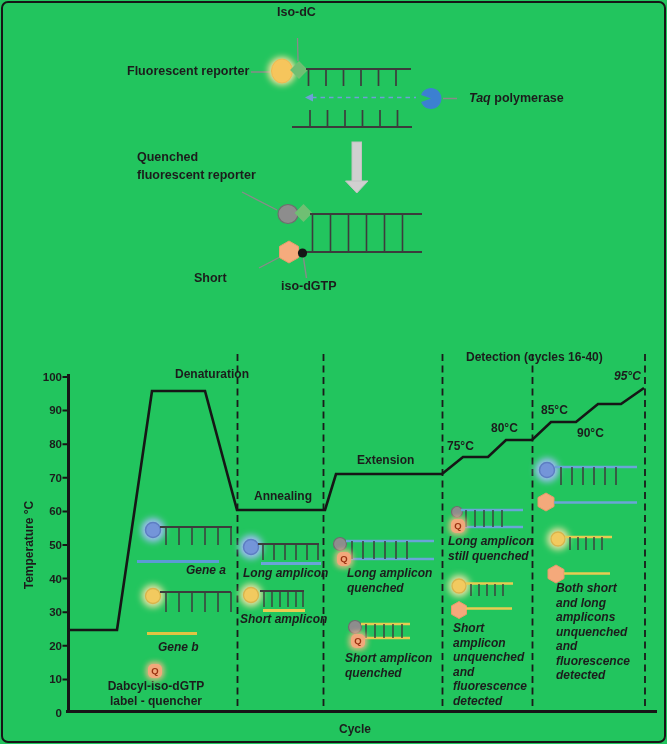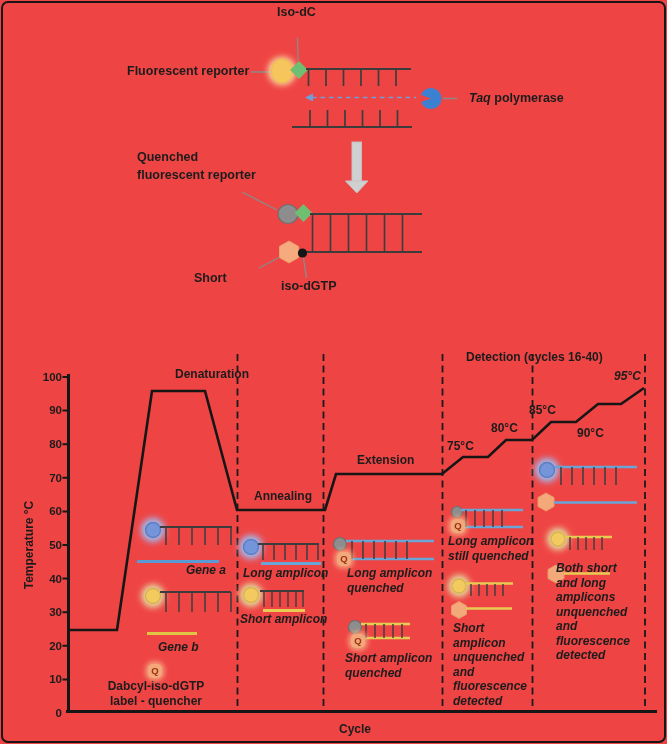--- a/index.html
+++ b/index.html
@@ -1,16 +1,16 @@
 <!DOCTYPE html>
 <html><head>
 <meta charset="utf-8">
 <style>
   html,body{margin:0;padding:0;background:#fff;}
-  .fig{position:relative;width:667px;height:744px;background:#ef4444;
+  .fig{position:relative;width:667px;height:744px;background:#22c55e;
        font-family:"Liberation Sans","DejaVu Sans",sans-serif;overflow:hidden;}
   .frame{position:absolute;inset:1px;border:2px solid #161616;border-radius:7px;pointer-events:none;}
   .layer{position:absolute;left:0;top:0;}
   .lbl{position:absolute;font-weight:bold;color:#1c1c1c;font-size:12px;white-space:nowrap;line-height:14px;}
   .big{font-size:12.5px;}
   .it{font-style:italic;}
   .ml{white-space:pre-line;line-height:14.5px;}
   .ml2{white-space:pre-line;line-height:17.5px;}
   .tick{position:absolute;width:34px;text-align:right;font-weight:bold;font-size:11.5px;color:#1c1c1c;line-height:14px;}
   .yaxis{position:absolute;left:-51px;top:538px;width:160px;text-align:center;font-weight:bold;font-size:12px;
@@ -155,21 +155,21 @@
 fluorescent reporter</div>
   <div class="lbl big" style="left:194px;top:271px;">Short</div>
   <div class="lbl big" style="left:281px;top:279px;">iso-dGTP</div>
 
   <div class="lbl" style="left:147px;top:367px;padding-left:28px;">Denaturation</div>
   <div class="lbl" style="left:254px;top:489px;">Annealing</div>
   <div class="lbl" style="left:357px;top:453px;">Extension</div>
   <div class="lbl" style="left:466px;top:350px;">Detection (cycles 16-40)</div>
   <div class="lbl" style="left:447px;top:439px;">75°C</div>
   <div class="lbl" style="left:491px;top:421px;">80°C</div>
-  <div class="lbl" style="left:529px;top:403px;text-align:center;">85°C</div>
+  <div class="lbl" style="left:541px;top:403px;text-align:center;">85°C</div>
   <div class="lbl" style="left:577px;top:385px;margin-top:41px;">90°C</div>
   <div class="lbl" style="left:614px;top:369px;font-style:italic;">95°C</div>
 
   <div class="yaxis">Temperature °C</div>
   <div class="lbl" style="left:339px;top:722px;">Cycle</div>
   <div class="tick" style="left:28px;top:370px;">100</div>
   <div class="tick" style="left:28px;top:403px;">90</div>
   <div class="tick" style="left:28px;top:437px;">80</div>
   <div class="tick" style="left:28px;top:471px;">70</div>
   <div class="tick" style="left:28px;top:504px;">60</div>
@@ -191,21 +191,21 @@
   <div class="lbl it ml" style="left:345px;top:651px;">Short amplicon
 quenched</div>
   <div class="lbl it ml" style="left:448px;top:534px;">Long amplicon
 still quenched</div>
   <div class="lbl it ml" style="left:453px;top:621px;">Short
 amplicon
 unquenched
 and
 fluorescence
 detected</div>
-  <div class="lbl it ml" style="left:556px;top:561px;font-style:italic;">Both short
+  <div class="lbl it ml" style="left:556px;top:581px;font-style:italic;">Both short
 and long
 amplicons
 unquenched
 and
 fluorescence
 detected</div>
 
   <div class="qbadge" style="left:148px;top:664px;">Q</div>
   <div class="qbadge" style="left:337px;top:552px;">Q</div>
   <div class="qbadge" style="left:351px;top:634px;">Q</div>

